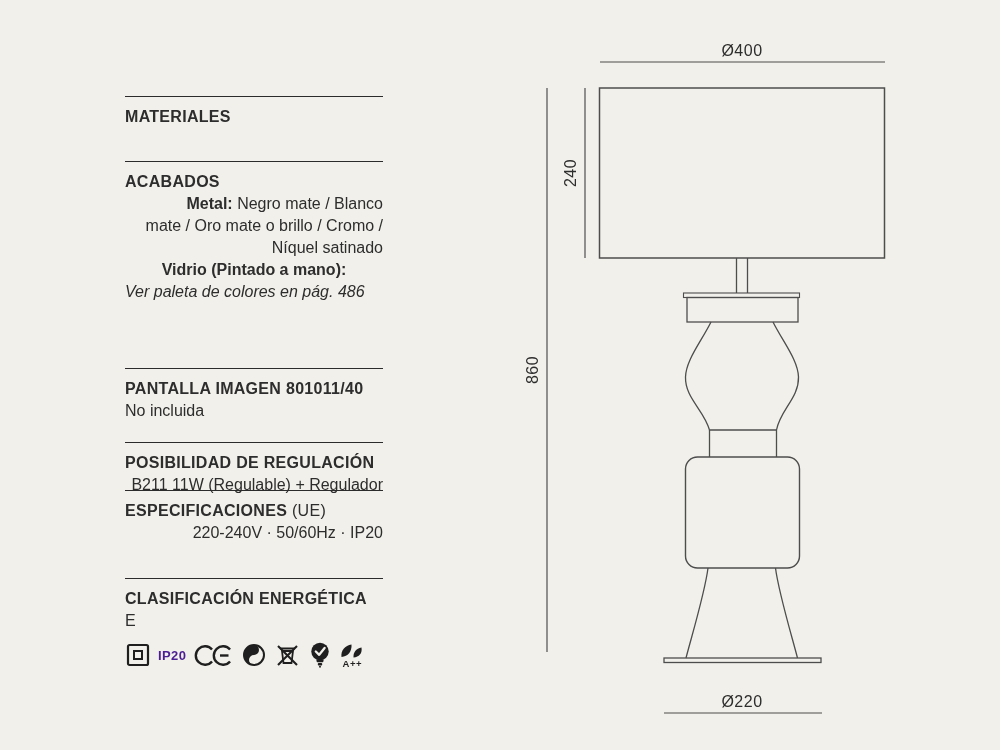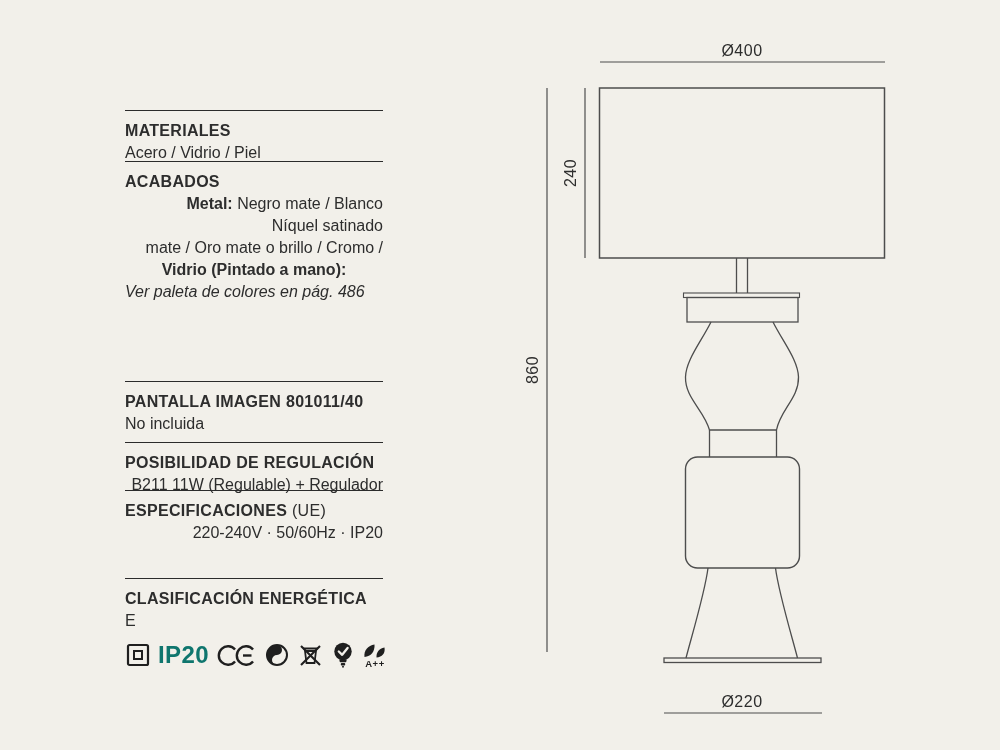--- a/index.html
+++ b/index.html
@@ -17,51 +17,50 @@
   .spec p{margin:0;}
   .nowrap{white-space:nowrap;text-align:right;}
   .bold{font-weight:700;text-align:center;}
   .italic{font-style:italic;}
   .reg{font-weight:400;}
   
   .icons-row{
     position:absolute;left:126px;top:637px;height:36px;
     display:flex;align-items:center;gap:8px;
   }
-  .ip-label{font-size:24px;font-weight:700;letter-spacing:.4px;color:#0f766e;}
+  .ip-label{font-size:13px;font-weight:700;letter-spacing:.4px;color:#4c1d95;}
   .leaf-block{display:flex;flex-direction:column;align-items:center;line-height:1;}
   .leaf-label{font-size:9.5px;font-weight:700;letter-spacing:.5px;margin-top:1px;color:#1f1f1f;}
   .icons-row svg{display:block;}
   
   .diagram{position:absolute;left:520px;top:30px;}
   .diagram text{
     font-family:"Liberation Sans",sans-serif;font-size:16px;fill:#2d2d2d;letter-spacing:.5px;
   }
   .diagram .ln{stroke:#4d4d4d;fill:none;}
 </style>
 </head>
 <body>
 
 <div class="page">
 
-  <section class="spec" style="top:110px">
+  <section class="spec" style="top:96px">
     <h3>MATERIALES</h3>
-    <p>Acero / Vidrio / Piel</p>
   </section>
 
   <section class="spec" style="top:161px">
     <h3>ACABADOS</h3>
     <p class="nowrap"><strong>Metal:</strong> <span>Negro mate / Blanco</span></p>
+    <p class="nowrap">mate / Oro mate o brillo / Cromo /</p>
     <p class="nowrap">Níquel satinado</p>
-    <p class="nowrap">mate / Oro mate o brillo / Cromo /</p>
     <p class="bold">Vidrio (Pintado a mano):</p>
     <p class="italic">Ver paleta de colores en pág. 486</p>
   </section>
 
-  <section class="spec" style="top:381px">
+  <section class="spec" style="top:368px">
     <h3>PANTALLA IMAGEN 801011/40</h3>
     <p>No incluida</p>
   </section>
 
   <section class="spec" style="top:442px">
     <h3>POSIBILIDAD DE REGULACIÓN</h3>
     <p class="nowrap">B211 11W (Regulable) + Regulador</p>
   </section>
 
   <section class="spec" style="top:490px">

